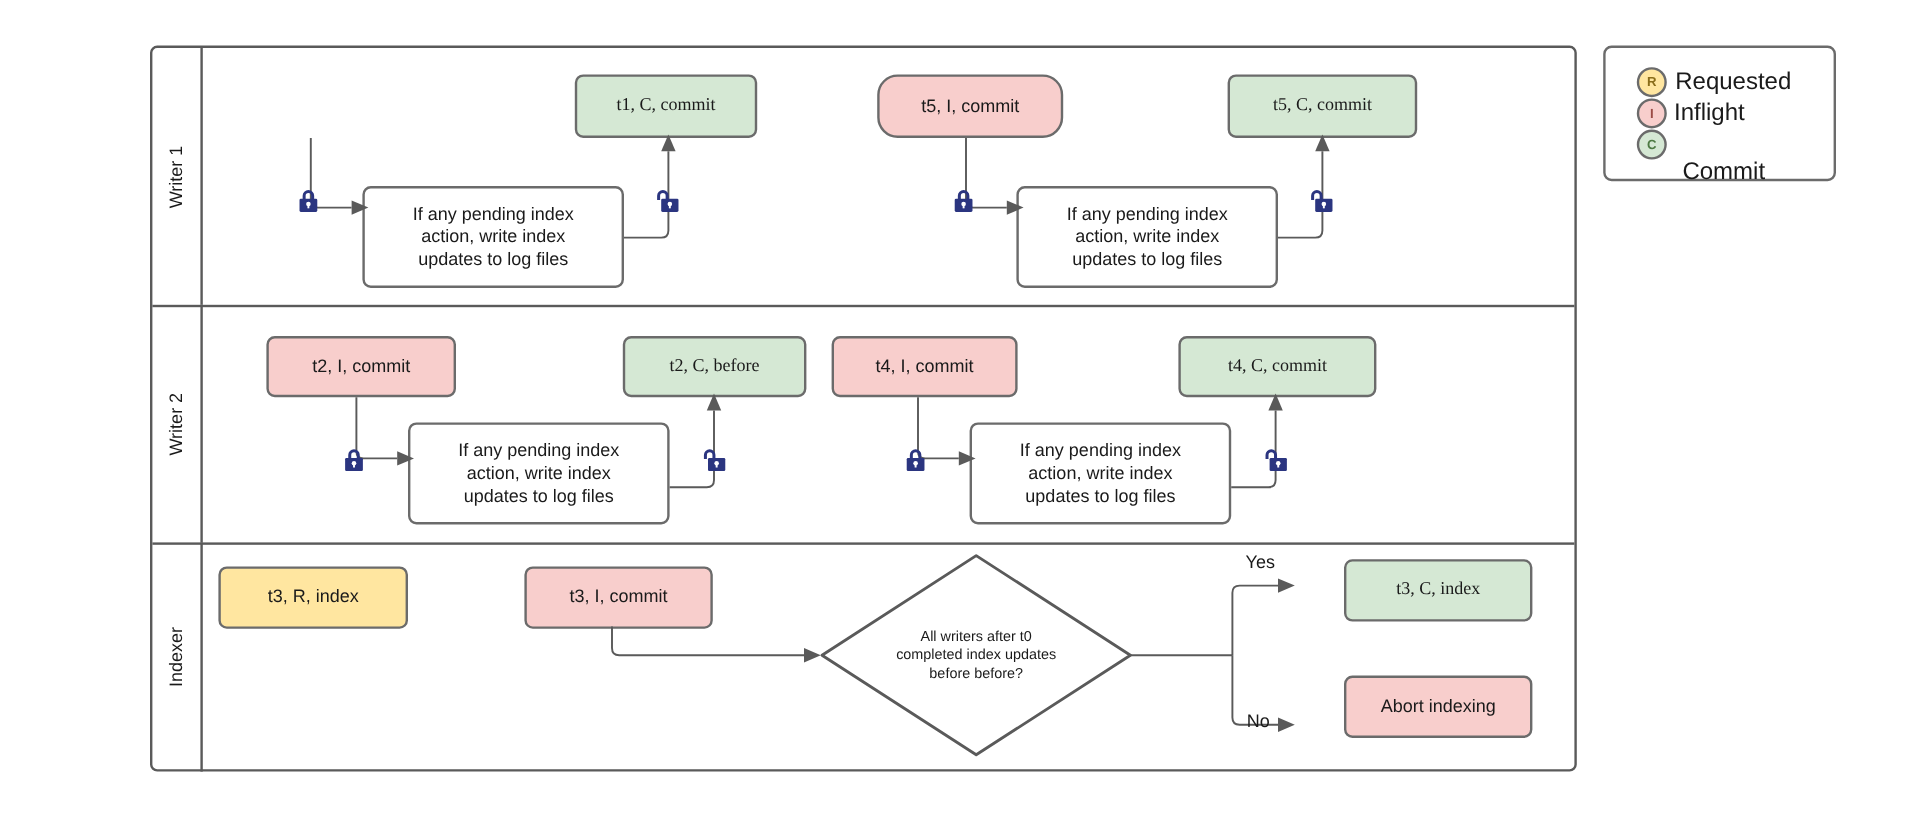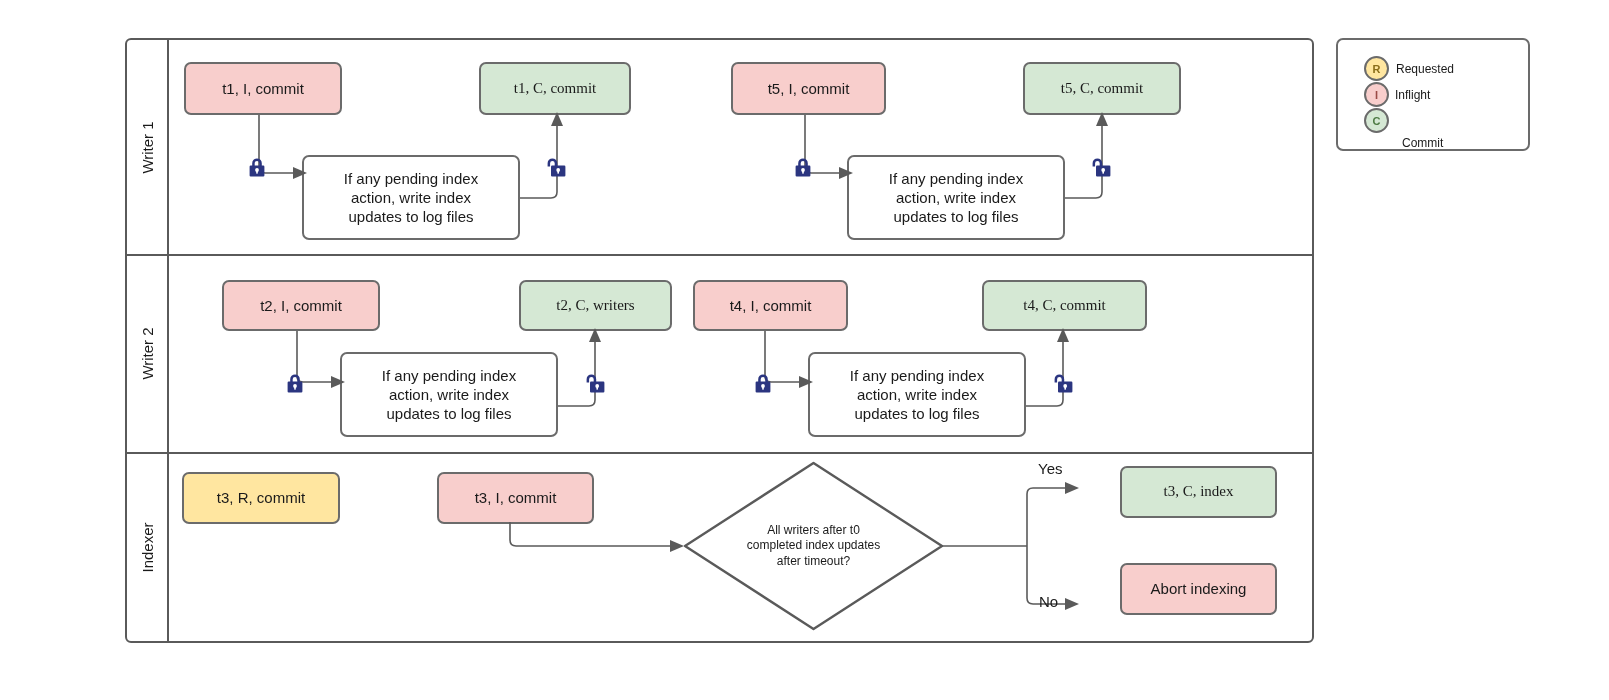--- a/index.html
+++ b/index.html
@@ -63,21 +63,21 @@
   }
   .leg-row{display:flex;align-items:center;height:26px;}
   .leg-badge{
     width:21px;height:21px;border-radius:50%;border:2px solid #6b6b6b;
     display:flex;align-items:center;justify-content:center;
     font-size:11px;font-weight:bold;flex:0 0 auto;
   }
   .b-r{background:#ffe6a0;color:#8a6d1a;}
   .b-i{background:#f8cecc;color:#9b4b46;}
   .b-c{background:#d5e8d4;color:#4d7a43;}
-  .leg-label{margin-left:7px;font-size:12px;color:#1a1a1a;}
+  .leg-label{margin-left:7px;font-size:20px;color:#1a1a1a;}
   .leg-row.c2 .leg-label{margin-left:6px;}
   .leg-row.c3 .leg-label{margin-left:13px;margin-top:45px;}
 </style>
 </head>
 <body>
 
 <div class="abs" id="lane-frame">
 
   <div class="abs lane-sep" style="top:214px;"></div>
   <div class="abs lane-sep" style="top:412px;"></div>
@@ -85,23 +85,20 @@
   <div class="abs lane-header" style="top:0;height:214px;">
     <span>Writer 1</span>
   </div>
   <div class="abs lane-header" style="top:214px;height:198px;">
     <span>Writer 2</span>
   </div>
   <div class="abs lane-header" style="top:412px;height:191px;">
     <span>Indexer</span>
   </div>
 
-  <div class="abs node n-pink" style="left:57px;top:22px;width:158px;height:53px;">
-    <span>t1, I, commit</span>
-  </div>
 
   <div class="abs node n-green" style="left:352px;top:22px;width:152px;height:53px;">
     <span>t1, C, commit</span>
   </div>
 
   <div class="abs node n-white" style="left:175px;top:115px;width:218px;height:85px;flex-direction:column;">
     <span>If any pending index</span>
     <span>action, write index</span>
     <span>updates to log files</span>
   </div>
@@ -126,21 +123,21 @@
   </div>
   <div class="abs lock" style="left:419px;top:117px;">
     <svg viewBox="0 0 20 21" width="20" height="21">
       <path d="M1.6,9.6 L1.6,6.2 A4.8,4.8 0 0 1 11.2,6.2 L11.2,9 L8.7,9 L8.7,6.2 A2.3,2.3 0 0 0 4.1,6.2 L4.1,9.6 Z" fill="#2b3580"></path>
       <rect x="5.0" y="8.6" width="14.4" height="11" rx="1.1" fill="#2b3580"></rect>
       <circle cx="12.2" cy="13" r="1.9" fill="#ffffff"></circle>
       <rect x="11.4" y="13" width="1.6" height="3.6" fill="#ffffff"></rect>
     </svg>
   </div>
 
-  <div class="abs node n-pink" style="left:604px;top:22px;width:155px;height:53px;">
+  <div class="abs node n-pink" style="left:604px;top:22px;width:155px;height:53px;border-radius:17px;">
     <span>t5, I, commit</span>
   </div>
 
   <div class="abs node n-green" style="left:896px;top:22px;width:158px;height:53px;">
     <span>t5, C, commit</span>
   </div>
 
   <div class="abs node n-white" style="left:720px;top:115px;width:218px;height:85px;flex-direction:column;">
     <span>If any pending index</span>
     <span>action, write index</span>
@@ -172,21 +169,21 @@
       <circle cx="12.2" cy="13" r="1.9" fill="#ffffff"></circle>
       <rect x="11.4" y="13" width="1.6" height="3.6" fill="#ffffff"></rect>
     </svg>
   </div>
 
   <div class="abs node n-pink" style="left:95px;top:240px;width:158px;height:51px;">
     <span>t2, I, commit</span>
   </div>
 
   <div class="abs node n-green" style="left:392px;top:240px;width:153px;height:51px;">
-    <span>t2, C, writers</span>
+    <span>t2, C, before</span>
   </div>
 
   <div class="abs node n-white" style="left:213px;top:312px;width:218px;height:85px;flex-direction:column;">
     <span>If any pending index</span>
     <span>action, write index</span>
     <span>updates to log files</span>
   </div>
 
   <svg class="abs conn" style="left:158px;top:291px;width:70px;height:75px;" viewBox="0 0 70 75">
     <path d="M12,0 L12,45 Q12,51 18,51 L46,51"></path>
@@ -250,35 +247,35 @@
   <div class="abs lock" style="left:926px;top:333px;">
     <svg viewBox="0 0 20 21" width="20" height="21">
       <path d="M1.6,9.6 L1.6,6.2 A4.8,4.8 0 0 1 11.2,6.2 L11.2,9 L8.7,9 L8.7,6.2 A2.3,2.3 0 0 0 4.1,6.2 L4.1,9.6 Z" fill="#2b3580"></path>
       <rect x="5.0" y="8.6" width="14.4" height="11" rx="1.1" fill="#2b3580"></rect>
       <circle cx="12.2" cy="13" r="1.9" fill="#ffffff"></circle>
       <rect x="11.4" y="13" width="1.6" height="3.6" fill="#ffffff"></rect>
     </svg>
   </div>
 
   <div class="abs node n-yellow" style="left:55px;top:432px;width:158px;height:52px;">
-    <span>t3, R, commit</span>
+    <span>t3, R, index</span>
   </div>
 
   <div class="abs node n-pink" style="left:310px;top:432px;width:157px;height:52px;">
     <span>t3, I, commit</span>
   </div>
 
   <div class="abs diamond-wrap" style="left:555px;top:420px;width:263px;height:172px;">
     <svg width="263" height="172" viewBox="0 0 263 172">
       <polygon points="131.5,3 260,86 131.5,169 3,86" fill="#ffffff" stroke="#5a5a5a" stroke-width="2.4" stroke-linejoin="round"></polygon>
     </svg>
     <div class="diamond-text">
       <span>All writers after t0</span>
       <span>completed index updates</span>
-      <span>after timeout?</span>
+      <span>before before?</span>
     </div>
   </div>
 
   <svg class="abs conn" style="left:375px;top:482px;width:190px;height:40px;" viewBox="0 0 190 40">
     <path d="M8,0 L8,18 Q8,24 14,24 L168,24"></path>
     <polygon points="168,18 182,24 168,30"></polygon>
   </svg>
 
   <svg class="abs conn" style="left:812px;top:420px;width:200px;height:185px;" viewBox="0 0 200 185">
     <path d="M3,86 L88,86"></path>

